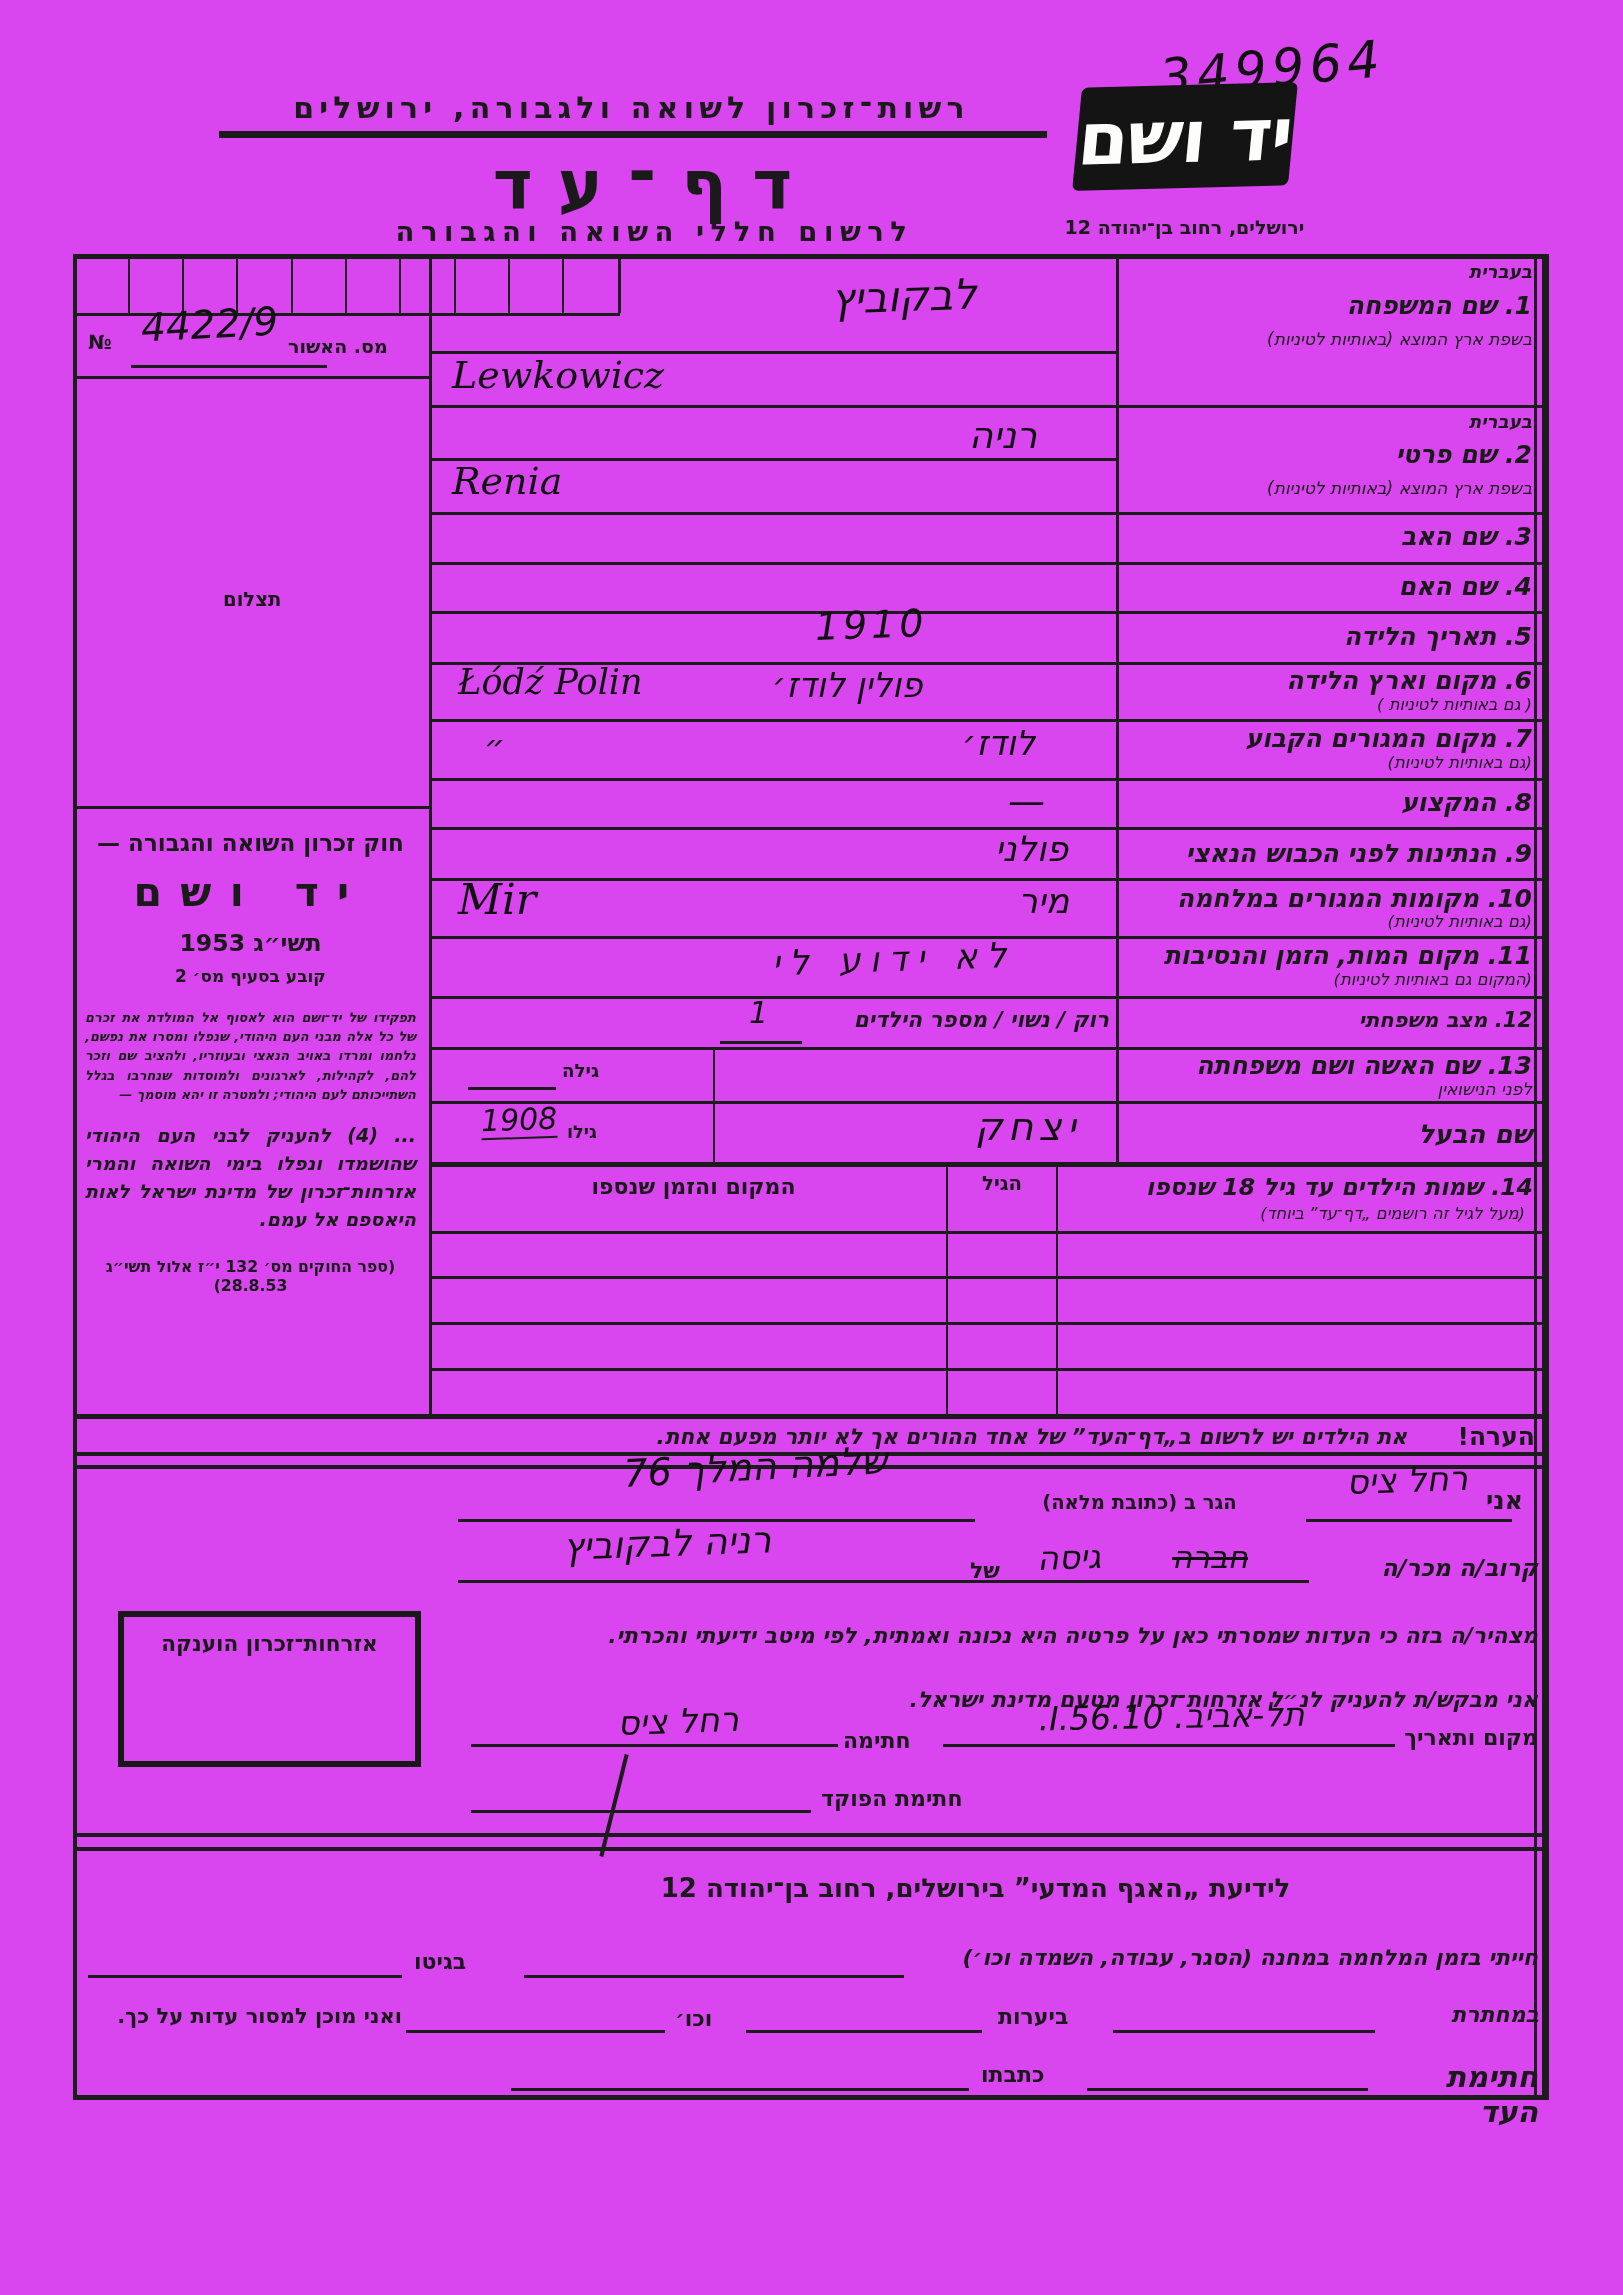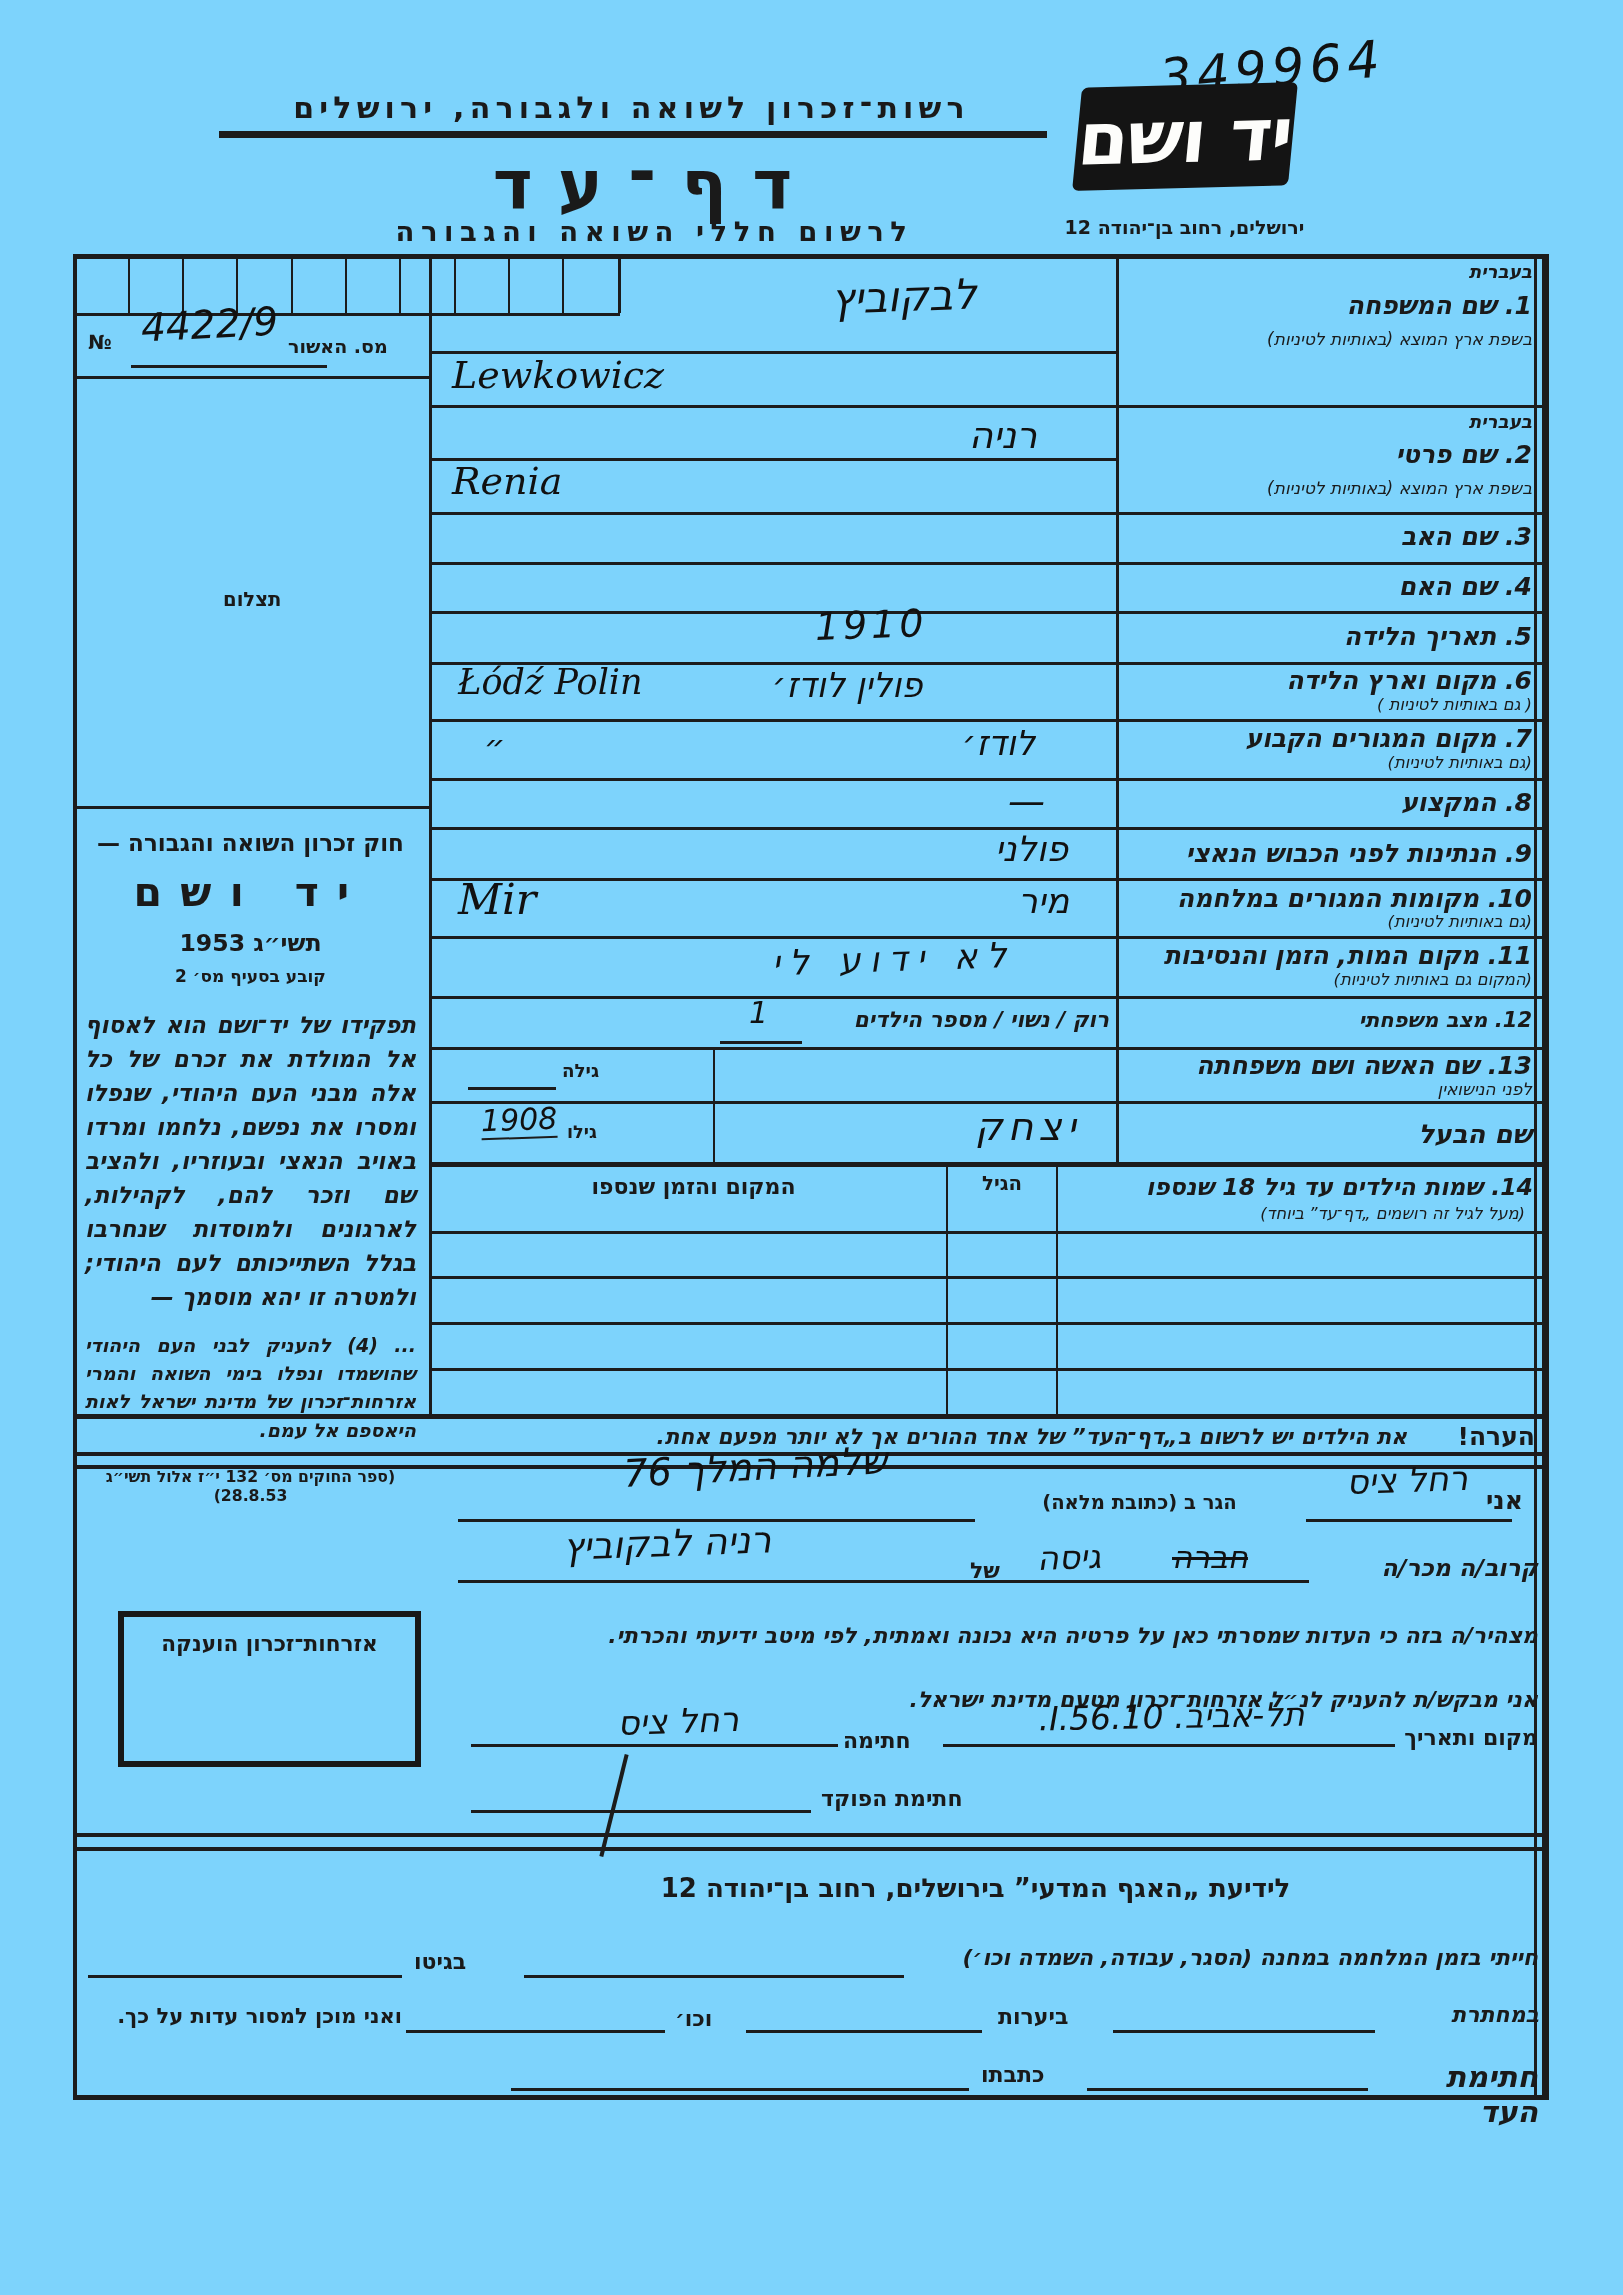--- a/index.html
+++ b/index.html
@@ -1,18 +1,18 @@
 <!DOCTYPE html>
 <html lang="he" style="font-size:10.5px"><head>
 <meta charset="utf-8">
 <style>
   html,body{margin:0;padding:0;background:#888;}
   .page{
     position:relative;width:1623px;height:2295px;margin:0 auto;
-    background:#7dd3fc;color:#1a1a1a;overflow:hidden;
+    background:#d946ef;color:#1a1a1a;overflow:hidden;
     font-family:"DejaVu Sans",sans-serif;
   }
   .abs{position:absolute;}
   .he{direction:rtl;}
   .tr{text-align:right;font-style:italic;}
   .tc{text-align:center;}
   .b{font-weight:bold;}
   .ln{position:absolute;background:#1c1c1c;}
   .hw{font-style:italic;color:#111;white-space:nowrap;}
   .hw-he{font-style:italic;direction:rtl;white-space:nowrap;color:#111;}
@@ -71,21 +71,21 @@
   <div class="ln" style="left:73px;top:376px;width:358px;height:2.6px;"></div>
 
   <div class="abs he b" style="left:223px;top:588px;font-size:19.6px;">תצלום</div>
 
   <div class="ln" style="left:73px;top:806px;width:358px;height:3.3px;"></div>
   <div class="abs he lawbox" style="left:85px;top:830px;width:331px;">
     <p class="b tc" style="font-size:23px;margin-bottom:11.8px;">חוק זכרון השואה והגבורה —</p>
     <p class="b tc" style="font-size:41px;letter-spacing:18.3px;margin-bottom:13px;">יד ושם</p>
     <p class="b tc" style="font-size:23.6px;margin-bottom:9.2px;">תשי״ג 1953</p>
     <p class="b tc" style="font-size:17px;margin-bottom:22px;">קובע בסעיף מס׳ 2</p>
-    <p class="b tr" style="font-size:23px;line-height:1.48;text-align:justify;">תפקידו של יד־ושם הוא לאסוף אל המולדת את זכרם של כל אלה מבני העם היהודי, שנפלו ומסרו את נפשם, נלחמו ומרדו באויב הנאצי ובעוזריו, ולהציב שם וזכר להם, לקהילות, לארגונים ולמוסדות שנחרבו בגלל השתייכותם לעם היהודי; ולמטרה זו יהא מוסמך —</p>
+    <p class="b tr" style="font-size:13px;line-height:1.48;text-align:justify;">תפקידו של יד־ושם הוא לאסוף אל המולדת את זכרם של כל אלה מבני העם היהודי, שנפלו ומסרו את נפשם, נלחמו ומרדו באויב הנאצי ובעוזריו, ולהציב שם וזכר להם, לקהילות, לארגונים ולמוסדות שנחרבו בגלל השתייכותם לעם היהודי; ולמטרה זו יהא מוסמך —</p>
     <p class="b tr" style="font-size:19px;line-height:1.48;text-align:justify;">... (4) להעניק לבני העם היהודי שהושמדו ונפלו בימי השואה והמרי אזרחות־זכרון של מדינת ישראל לאות היאספם אל עמם.</p>
     <p class="b tc" style="font-size:15.7px;margin-top:23.6px;">(ספר החוקים מס׳ 132 י״ז אלול תשי״ג 28.8.53)</p>
   </div>
 
   <div class="ln" style="left:429px;top:351px;width:687px;height:2.6px;"></div>
   <div class="ln" style="left:429px;top:405px;width:1120px;height:2.6px;"></div>
   <div class="ln" style="left:429px;top:458px;width:687px;height:2.6px;"></div>
   <div class="ln" style="left:429px;top:512px;width:1120px;height:2.6px;"></div>
   <div class="ln" style="left:429px;top:562px;width:1120px;height:2.6px;"></div>
   <div class="ln" style="left:429px;top:611px;width:1120px;height:2.6px;"></div>

